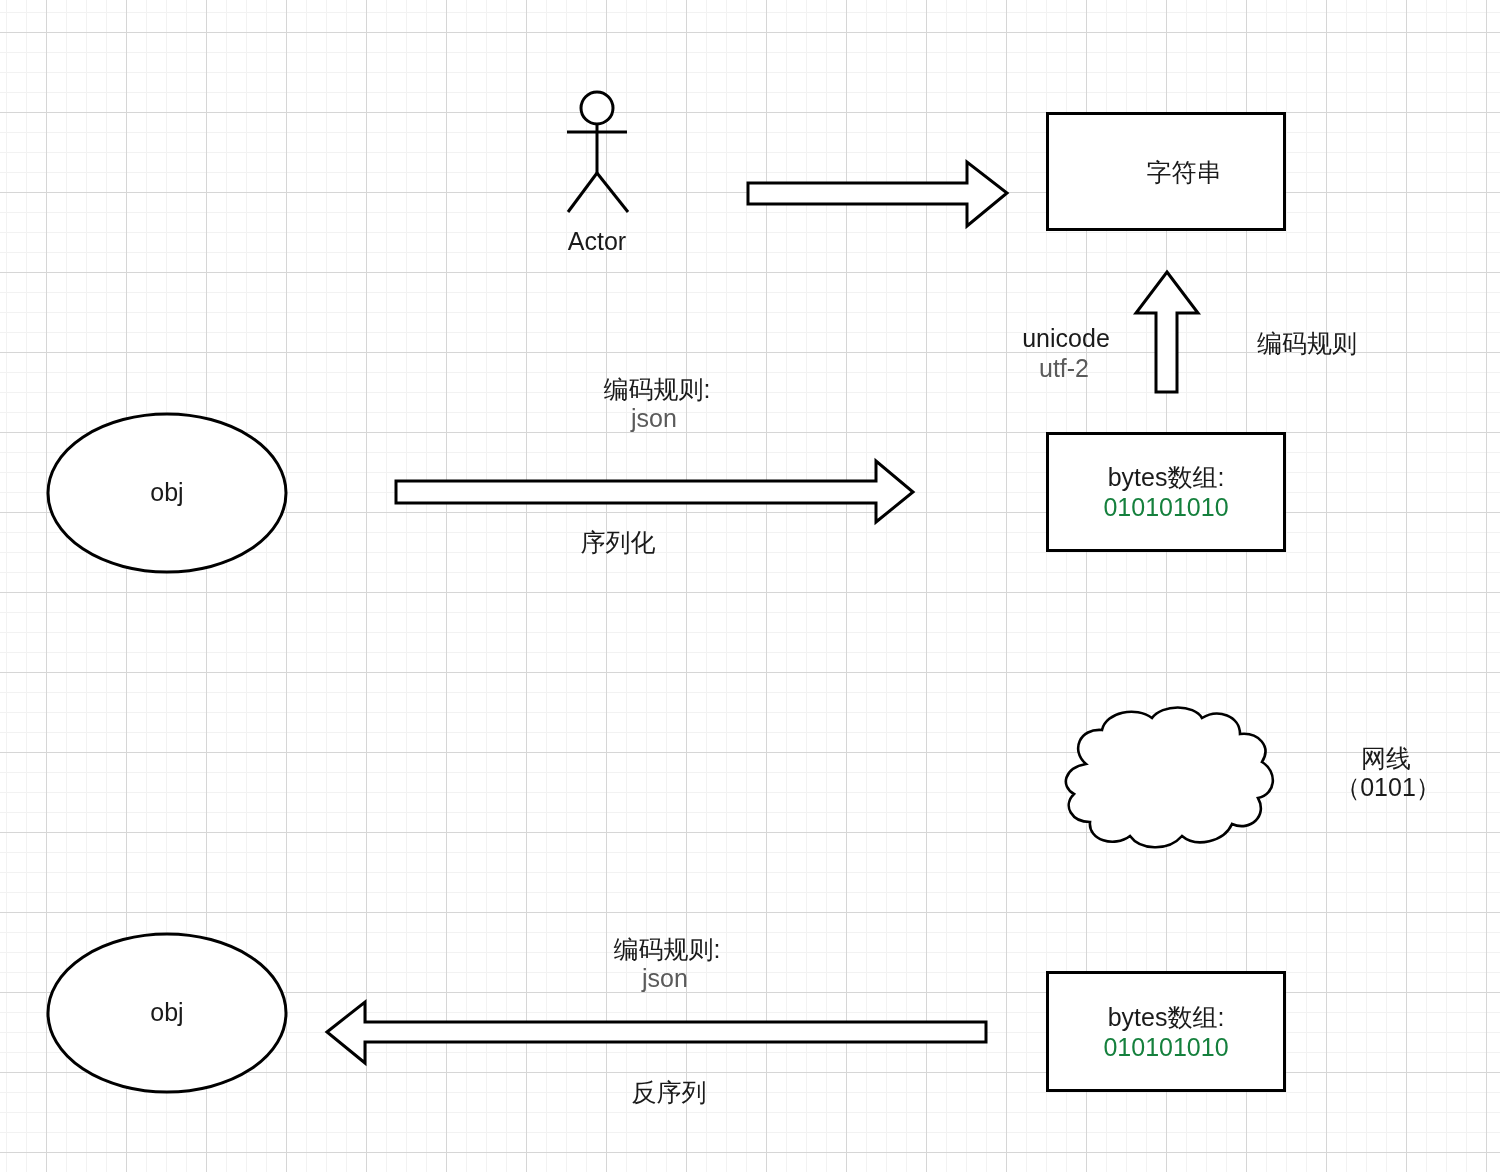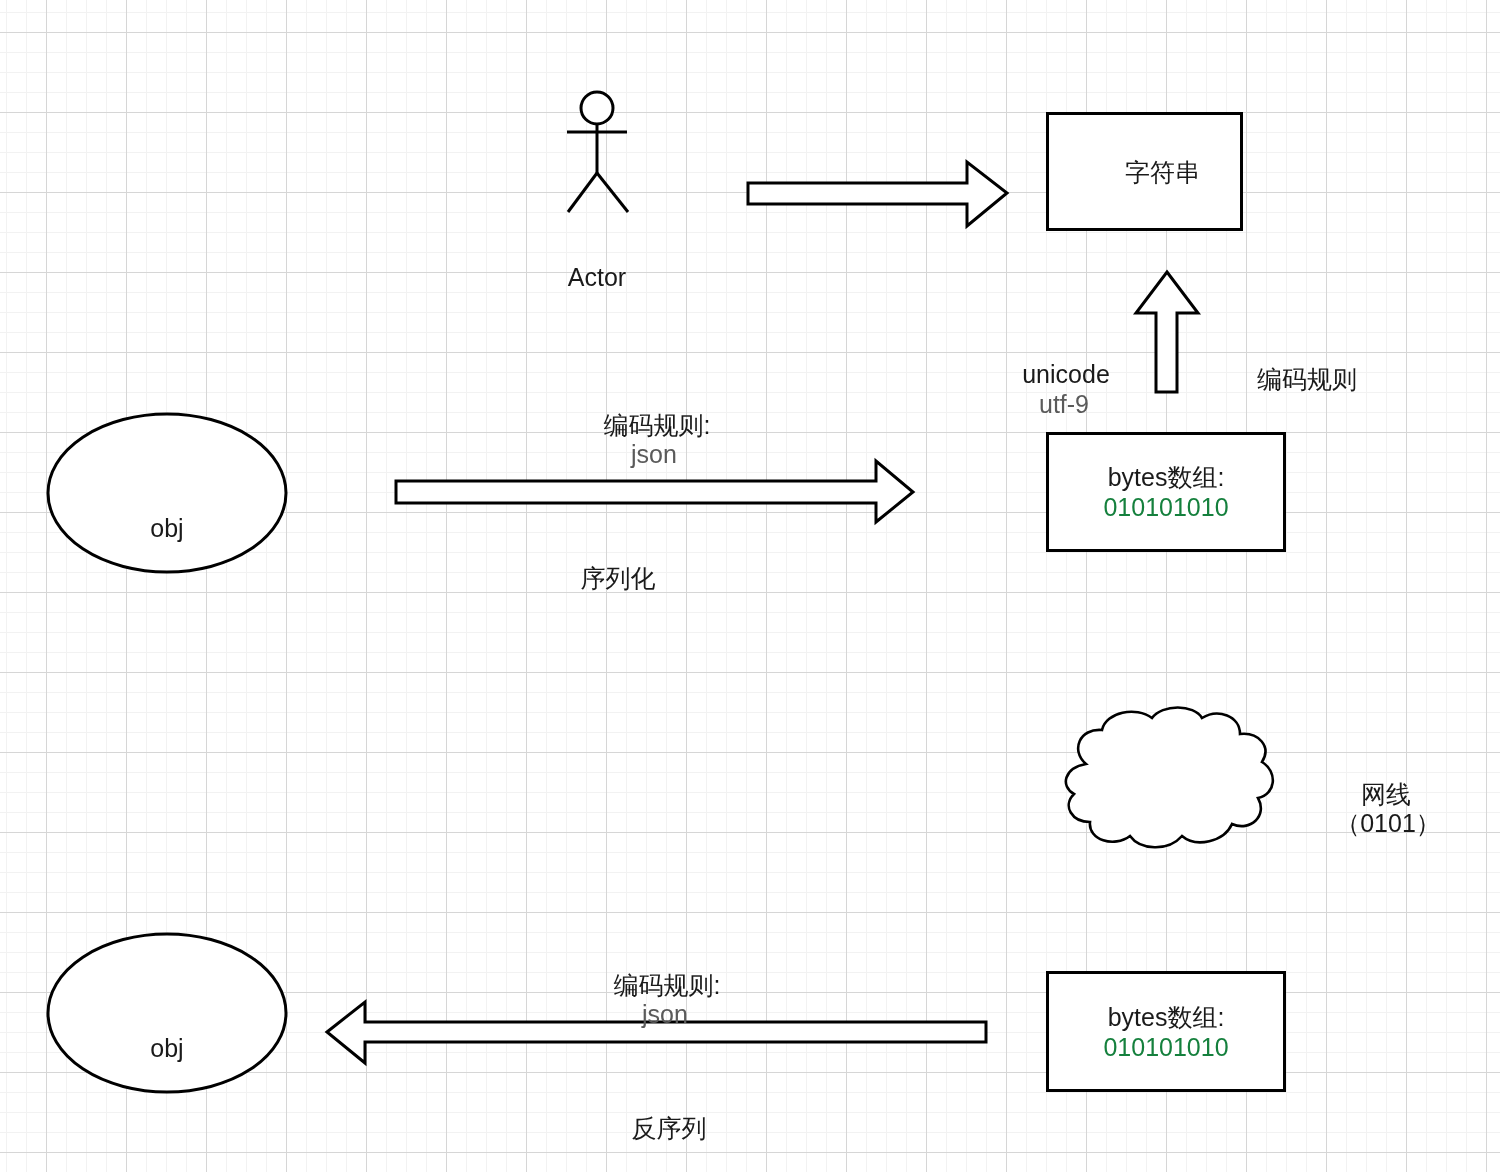--- a/index.html
+++ b/index.html
@@ -29,21 +29,20 @@
   svg.shape .filled { fill: #ffffff; }
 
   .label {
     position: absolute;
     transform: translateX(-50%);
     font-size: 25px;
     line-height: 30px;
     color: #1a1a1a;
     white-space: nowrap;
     text-align: center;
-    margin-top: 36px;
   }
   .label.gray { color: #5a5a5a; }
 
   .shape-box {
     position: absolute;
     border: 3px solid #000000;
     background: #ffffff;
     display: flex;
     flex-direction: column;
     align-items: center;
@@ -68,29 +67,29 @@
     <line x1="10" y1="46" x2="70" y2="46" stroke-width="3"></line>
     <line x1="40" y1="87" x2="11" y2="126" stroke-width="3"></line>
     <line x1="40" y1="87" x2="71" y2="126" stroke-width="3"></line>
   </svg>
   <div class="label" style="left:597px; top:226px;">Actor</div>
 
   <svg class="shape" style="left:740px; top:158px;" width="272" height="72" viewBox="0 0 272 72">
     <path class="filled" stroke-width="3" d="M8,25 H227 V4 L267,35 L227,68 V46 H8 Z"></path>
   </svg>
 
-  <div class="shape-box" style="left:1046px; top:112px; width:197px; height:119px;padding-left:36px;">
+  <div class="shape-box" style="left:1046px; top:112px; width:240px; height:119px;padding-left:36px;">
     <div class="box-line">字符串</div>
   </div>
 
   <svg class="shape" style="left:1128px; top:266px;" width="76" height="130" viewBox="0 0 76 130">
     <path class="filled" stroke-width="3" d="M39,6 L70,47 H49 V126 H28 V47 H8 Z"></path>
   </svg>
   <div class="label" style="left:1066px; top:323px;">unicode</div>
-  <div class="label gray" style="left:1064px; top:353px;">utf-9</div>
+  <div class="label gray" style="left:1064px; top:353px;">utf-2</div>
   <div class="label" style="left:1307px; top:328px;">编码规则</div>
 
   <svg class="shape" style="left:44px; top:410px;" width="246" height="166" viewBox="0 0 246 166">
     <ellipse cx="123" cy="83" rx="119" ry="79" stroke-width="3" class="filled"></ellipse>
   </svg>
   <div class="label" style="left:167px; top:477px;">obj</div>
 
   <svg class="shape" style="left:392px; top:457px;" width="526" height="70" viewBox="0 0 526 70">
     <path class="filled" stroke-width="3" d="M4,24 H484 V4 L521,35 L484,65 V46 H4 Z"></path>
   </svg>

